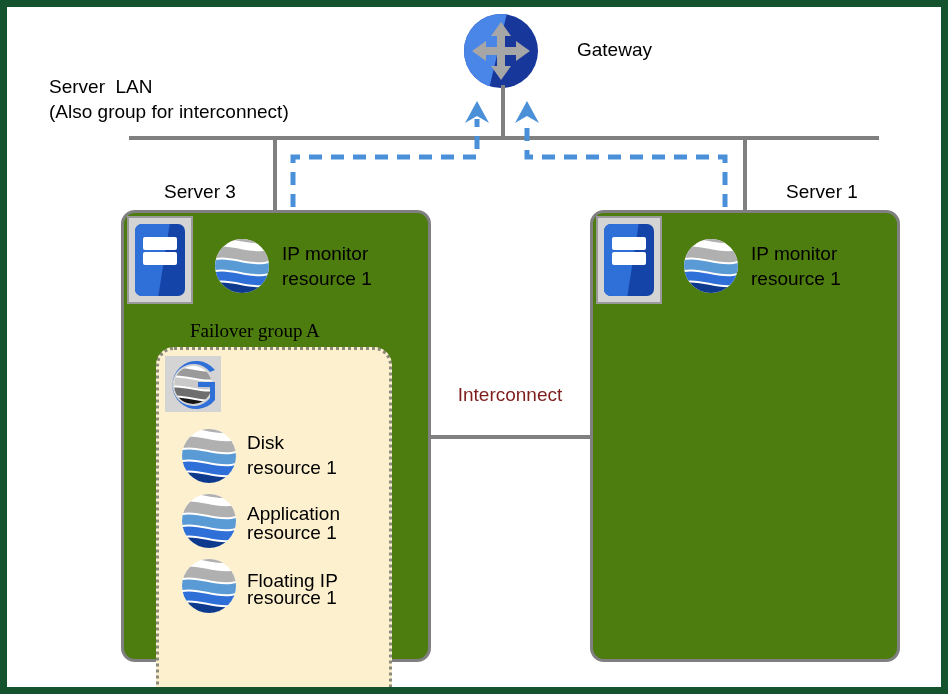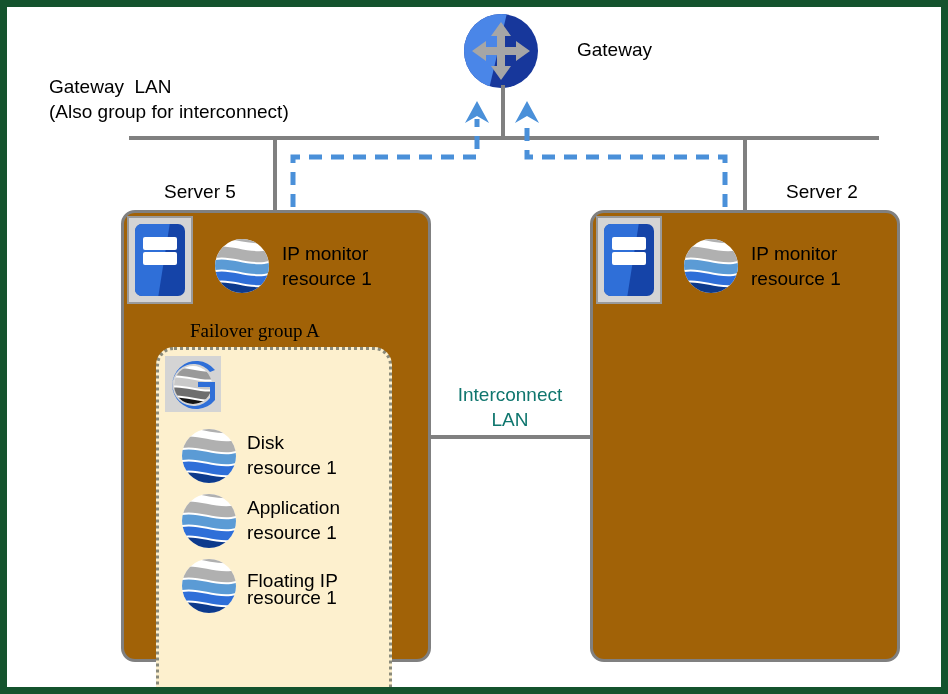--- a/index.html
+++ b/index.html
@@ -23,21 +23,21 @@
   
   .label {
     position: absolute;
     color: #000000;
     font-size: 19px;
     line-height: 25px;
     white-space: pre;
   }
   .label-c {
     position: absolute;
-    color: #0f766e;
+    color: #7f1d1d;
     font-size: 19px;
     line-height: 25px;
     text-align: center;
     white-space: pre;
   }
   .res-label {
     position: absolute;
     color: #000000;
     font-size: 19px;
     line-height: 25px;
@@ -46,21 +46,21 @@
 
   
   .hline { position: absolute; background: #808080; height: 4px; }
   .vline { position: absolute; background: #808080; width: 4px; }
 
   
   .server-box {
     position: absolute;
     border: 3px solid #808080;
     border-radius: 14px;
-    background: #a16207;
+    background: #4d7c0f;
     box-sizing: border-box;
   }
 
   
   .fo-group {
     position: absolute;
     border: 3px dotted #8a8a7a;
     border-radius: 18px;
     background: #fdf0ce;
     box-sizing: border-box;
@@ -141,31 +141,31 @@
         <polygon points="67,38 53,28 53,34 36,34 36,42 53,42 53,48"></polygon>
 
         <polygon points="9,38 23,28 23,34 40,34 40,42 23,42 23,48"></polygon>
       </g>
     </svg>
   </div>
   <div class="label" style="left:570px; top:30px;">Gateway</div>
 
   <div class="vline" style="left:494px; top:78px; height:54px;"></div>
 
-  <div class="label" style="left:42px; top:67px;">Gateway  LAN</div>
+  <div class="label" style="left:42px; top:67px;">Server  LAN</div>
   <div class="label" style="left:42px; top:92px;">(Also group for interconnect)</div>
 
   <div class="hline" style="left:122px; top:129px; width:750px;"></div>
 
   <div class="vline" style="left:266px; top:131px; height:75px;"></div>
 
   <div class="vline" style="left:736px; top:131px; height:75px;"></div>
 
-  <div class="label" style="left:157px; top:172px;">Server 5</div>
-  <div class="label" style="left:779px; top:172px;">Server 2</div>
+  <div class="label" style="left:157px; top:172px;">Server 3</div>
+  <div class="label" style="left:779px; top:172px;">Server 1</div>
 
   <svg class="dash-svg">
 
     <g stroke="#4a90d9" stroke-width="5" fill="none" stroke-dasharray="13,9">
       <path d="M 286,200 L 286,150 L 470,150 L 470,112"></path>
       <path d="M 718,200 L 718,150 L 520,150 L 520,112"></path>
     </g>
 
     <polygon points="470,94 482,116 470,109 458,116" fill="#4a90d9"></polygon>
     <polygon points="520,94 532,116 520,109 508,116" fill="#4a90d9"></polygon>
@@ -254,21 +254,21 @@
           <g clip-path="url(#g3)">
             <rect width="56" height="56" fill="#ffffff"></rect>
             <path d="M-4,2 C12,-5 40,12 60,2 L60,-8 L-4,-8 Z" fill="#b0b0b0"></path>
             <path d="M-4,11 C12,2 40,20 60,10 L60,21 C40,31 12,13 -4,22 Z" fill="#b0b0b0"></path>
             <path d="M-4,24 C12,15 40,33 60,23 L60,33 C40,43 12,25 -4,34 Z" fill="#5b9bd5"></path>
             <path d="M-4,36 C12,27 40,45 60,35 L60,44 C40,54 12,36 -4,45 Z" fill="#2f6fd8"></path>
             <path d="M-4,47 C12,38 40,56 60,46 L60,62 L-4,62 Z" fill="#0d3a8c"></path>
           </g>
         </svg>
       </div>
-      <div class="res-label" style="left:88px; top:145px;">Application</div>
+      <div class="res-label" style="left:88px; top:151px;">Application</div>
       <div class="res-label" style="left:88px; top:170px;">resource 1</div>
 
       <div class="globe" style="left:22px; top:208px;">
         <svg viewBox="0 0 56 56" width="56" height="56">
           <defs>
               <clipPath id="g4">
                 <circle cx="28" cy="28" r="27"></circle>
               </clipPath>
             </defs>
           <g clip-path="url(#g4)">
@@ -311,16 +311,15 @@
           <path d="M-4,36 C12,27 40,45 60,35 L60,44 C40,54 12,36 -4,45 Z" fill="#2f6fd8"></path>
           <path d="M-4,47 C12,38 40,56 60,46 L60,62 L-4,62 Z" fill="#0d3a8c"></path>
         </g>
       </svg>
     </div>
     <div class="res-label" style="left:158px; top:28px;">IP monitor</div>
     <div class="res-label" style="left:158px; top:53px;">resource 1</div>
   </div>
 
   <div class="label-c" style="left:428px; top:375px; width:150px;">Interconnect</div>
-  <div class="label-c" style="left:428px; top:400px; width:150px;">LAN</div>
   <div class="hline" style="left:422px; top:428px; width:163px;"></div>
 
 </div>
 
 </body></html>

